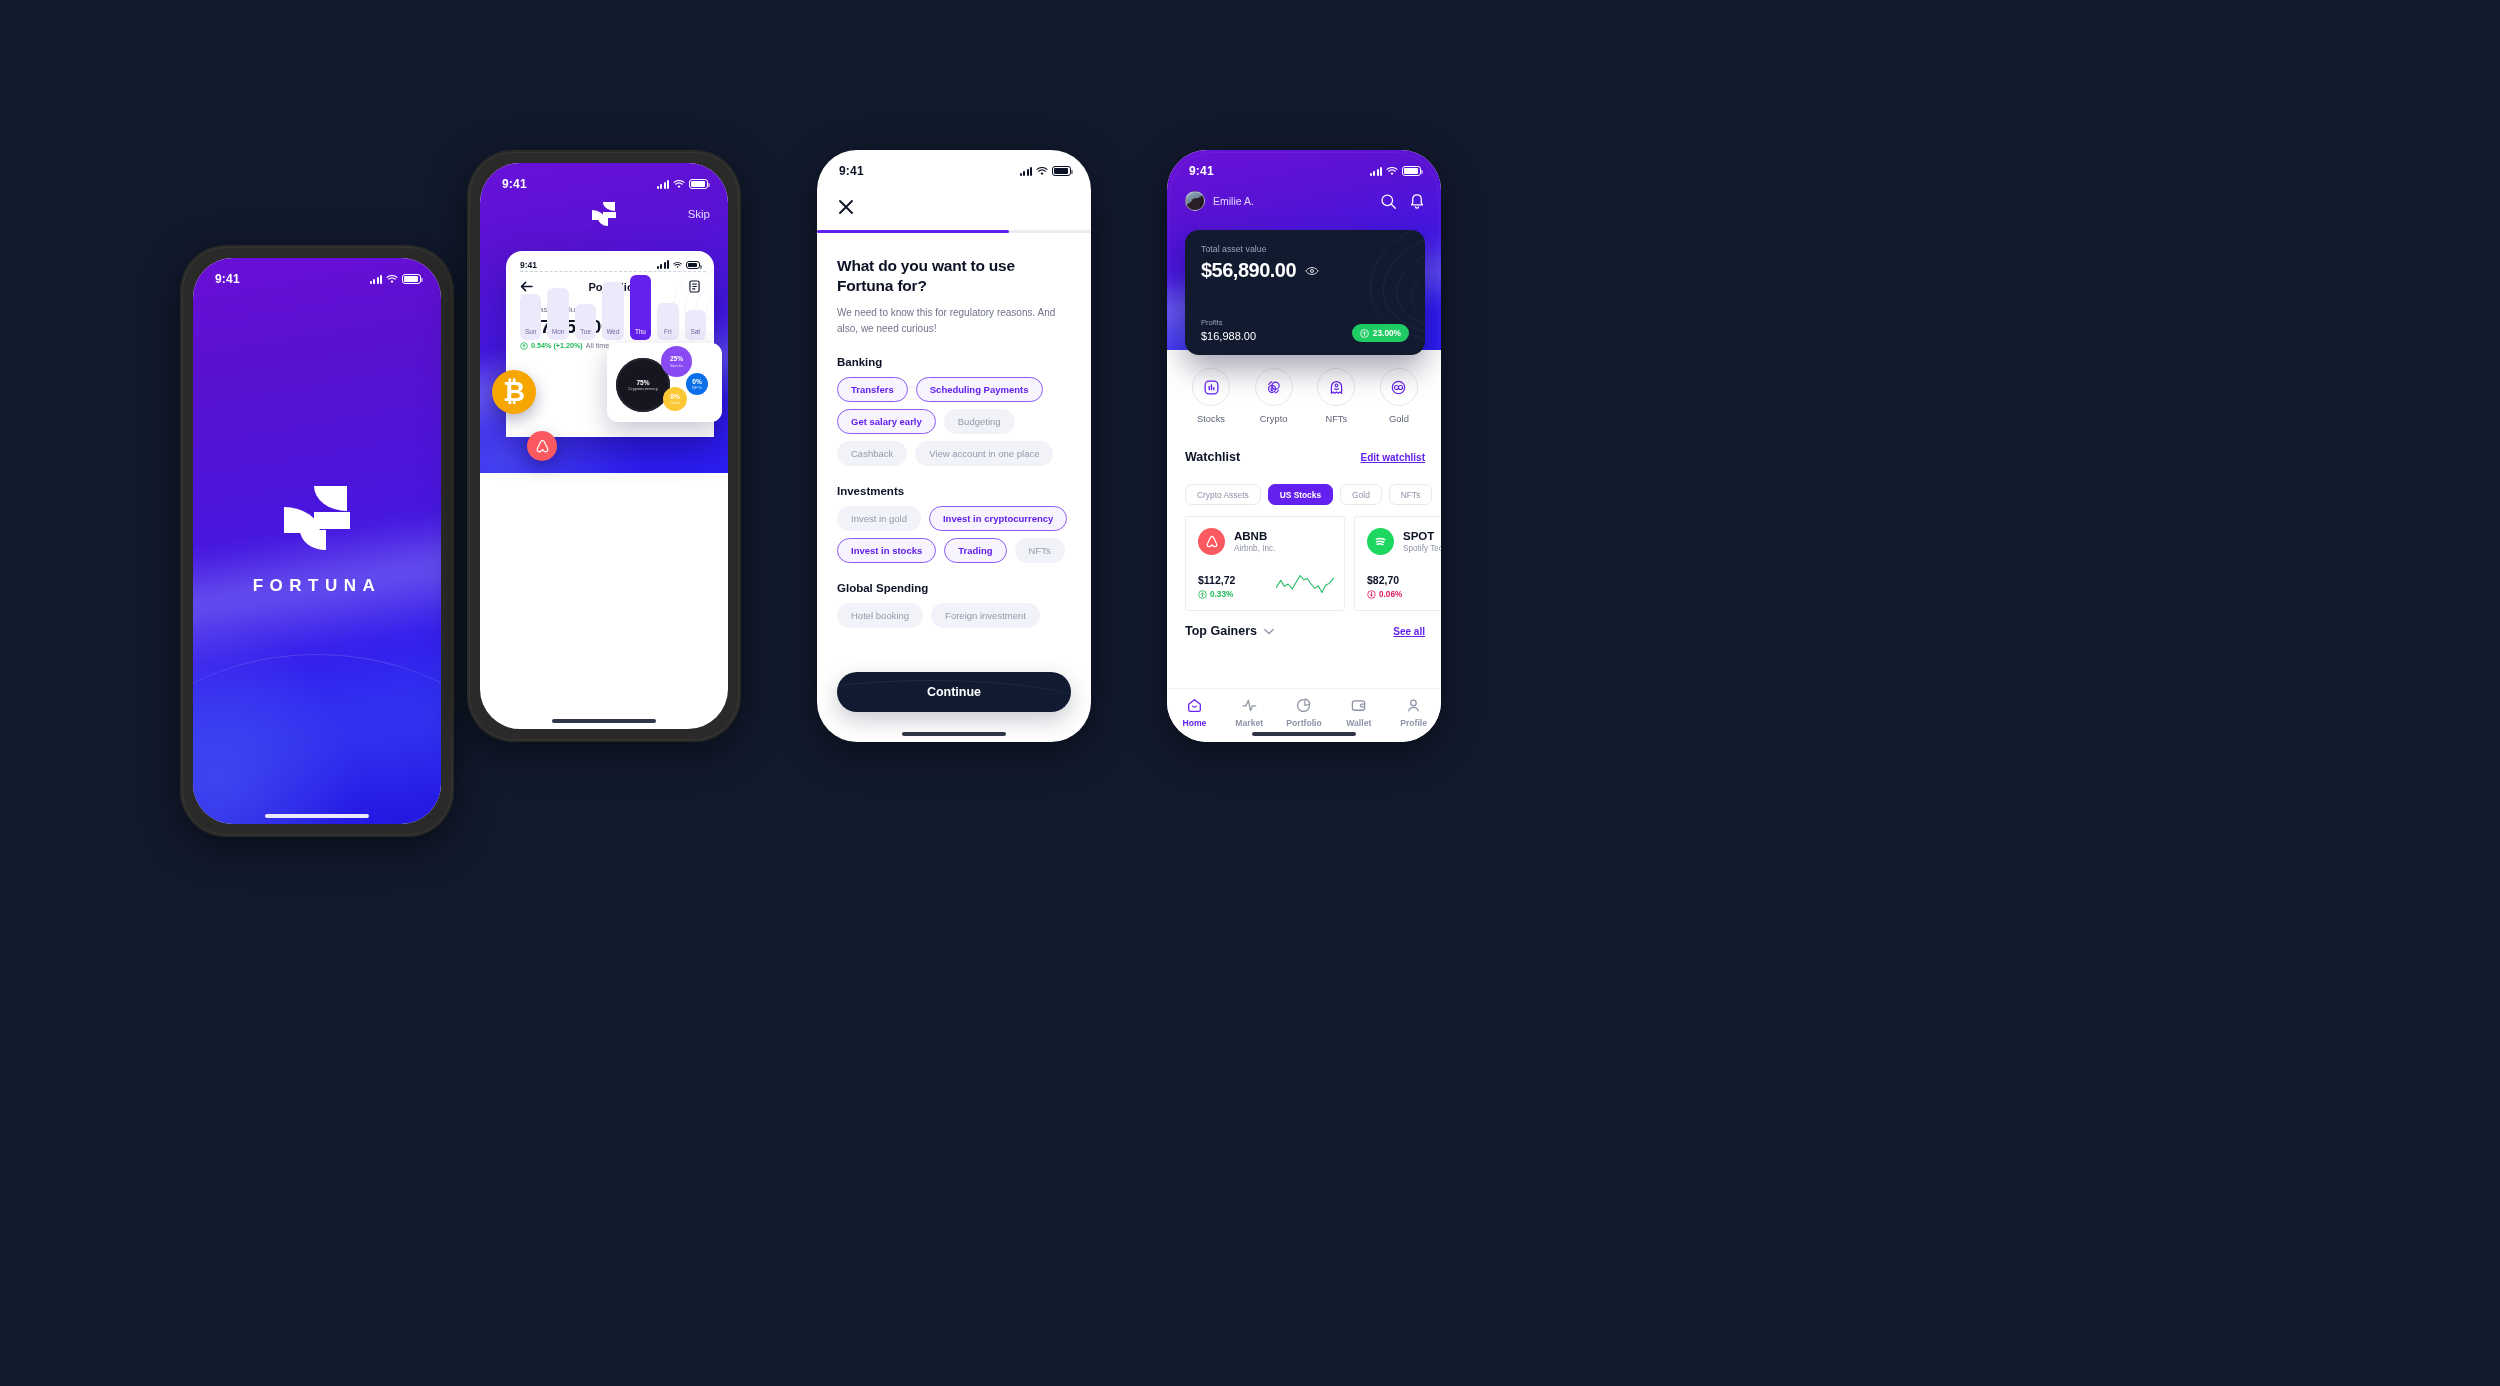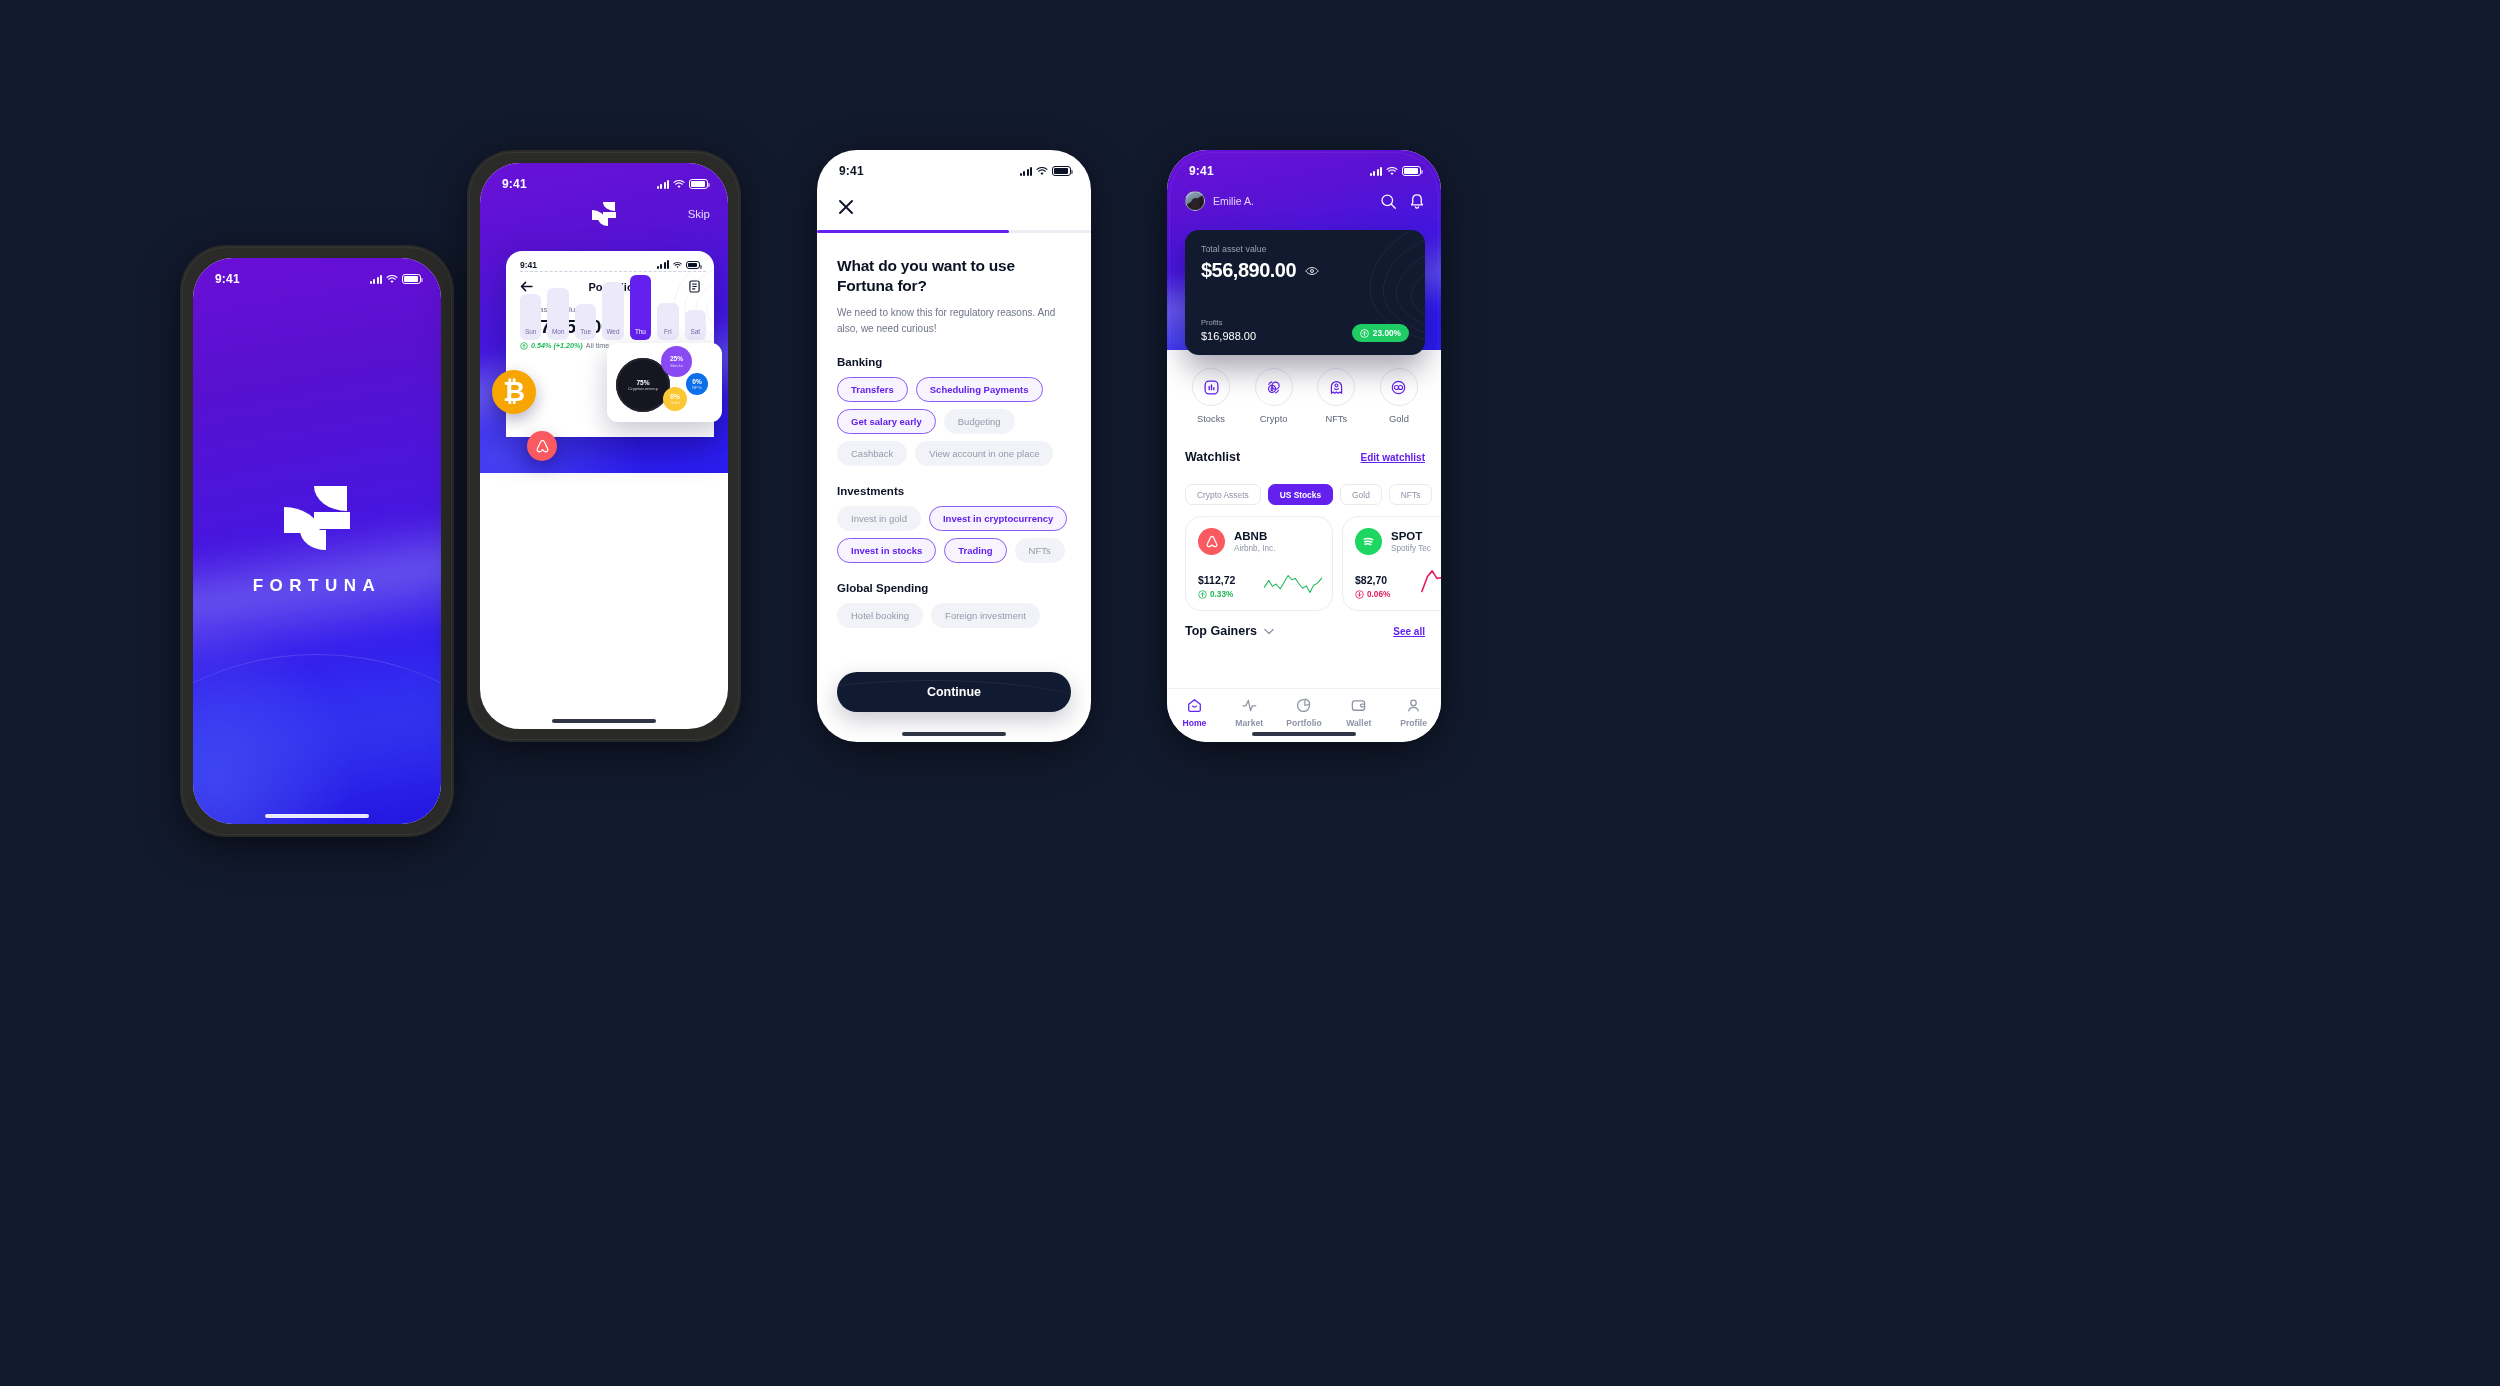--- a/index.html
+++ b/index.html
@@ -122,21 +122,21 @@
   }
   .mock-nav{
     display:flex; align-items:center; justify-content:space-between;
     padding:10px 14px 0 14px;
   }
   .mock-nav .ttl{ font-size:11px; font-weight:700; color:#0d1326; }
   .mock-body{ padding:12px 14px 0 14px; position:relative; }
   .lbl-sm{ font-size:8px; color:#6e7489; }
   .big-amt{ font-size:19px; font-weight:700; color:#0d1326; letter-spacing:-.4px; margin-top:2px; }
   .delta{ display:flex; align-items:center; gap:3px; font-size:7.2px; margin-top:3px; }
-  .delta .g{ color:#1db954; font-weight:700;font-style:italic; }
+  .delta .g{ color:#1db954; font-weight:700; }
   .delta .mut{ color:#6e7489; }
   .bars-row{
     position:absolute; left:14px; right:8px; bottom:10px; height:74px;
     display:flex; align-items:flex-end; gap:6px;
   }
   .bar{ flex:1; border-radius:6px; background:#ece9fb; position:relative; }
   .bar span{
     position:absolute; bottom:5px; left:0; right:0; text-align:center;
     font-size:6.4px; color:#6f6ba0; font-weight:500;
   }
@@ -258,21 +258,21 @@
   .sec-title{ font-size:12.5px; font-weight:700; color:#0d1326; }
   .sec-link{ font-size:10px; font-weight:600; color:#6320ee;text-decoration:underline; }
   .tabs{ position:absolute; left:18px; right:0; top:334px; display:flex; gap:7px; }
   .tab{
     height:21px; padding:0 11px; border-radius:7px; display:inline-flex; align-items:center;
     font-size:8.4px; color:#8e93a6; border:1px solid #e8e9f0; background:#fff; font-weight:500;
   }
   .tab.on{ background:#6320ee; border-color:#6320ee; color:#fff; font-weight:700; }
   .wl{ position:absolute; left:18px; top:366px; display:flex; gap:9px; }
   .wcard{
-    width:148px; height:95px; border:1px solid #ebecf2; border-radius:16px; background:#fff;
+    width:160px; height:95px; border:1px solid #ebecf2; border-radius:3px; background:#fff;
     padding:11px 12px; position:relative; flex:none;
   }
   .wrow{ display:flex; align-items:center; gap:9px; }
   .wlogo{ width:27px; height:27px; border-radius:50%; display:flex; align-items:center; justify-content:center; flex:none; }
   .wsym{ font-size:11.5px; font-weight:700; color:#0d1326; line-height:1.15; }
   .wname{ font-size:8.2px; color:#8e93a6; white-space:nowrap; }
   .wbot{ position:absolute; left:12px; right:10px; bottom:11px; display:flex; align-items:flex-end; justify-content:space-between; }
   .wprice{ font-size:10.5px; font-weight:700; color:#0d1326; }
   .wchg{ display:flex; align-items:center; gap:3px; font-size:8.2px; font-weight:700; margin-top:4px; }
   .up{ color:#1db954; } .down{ color:#e3195f; }

